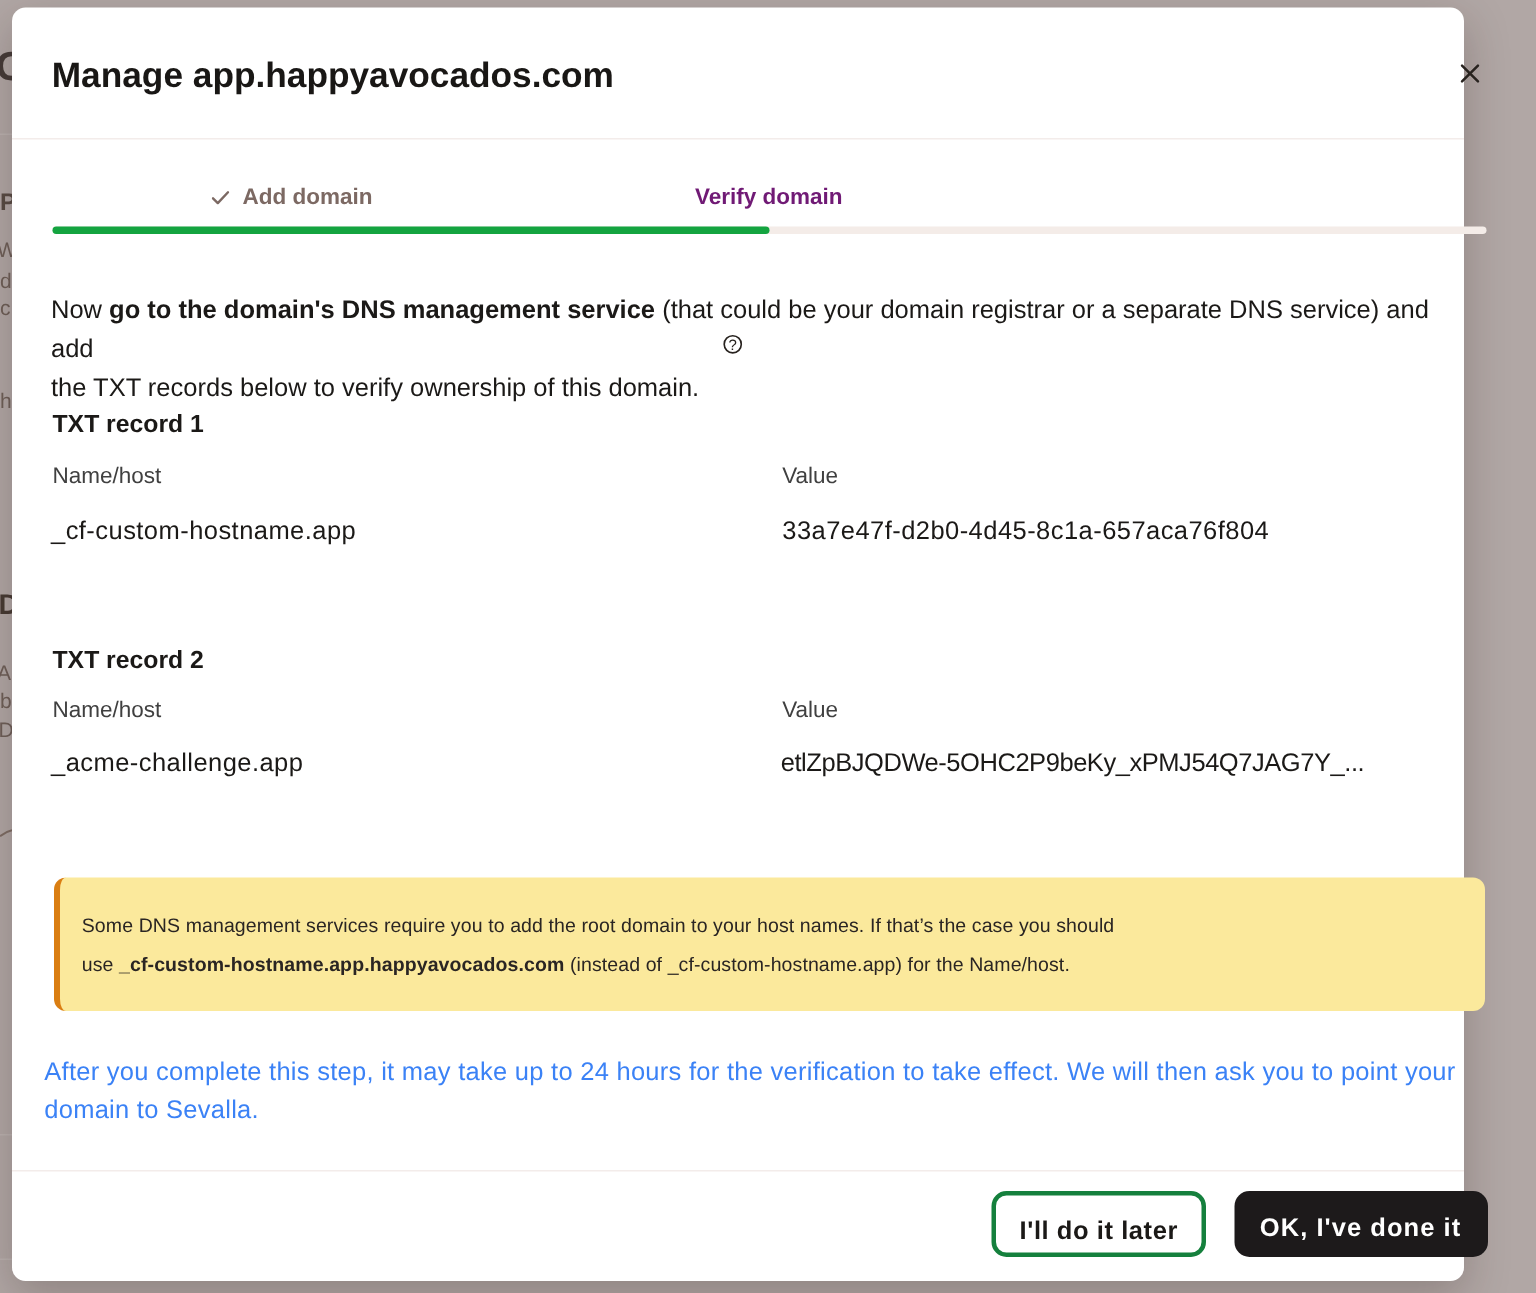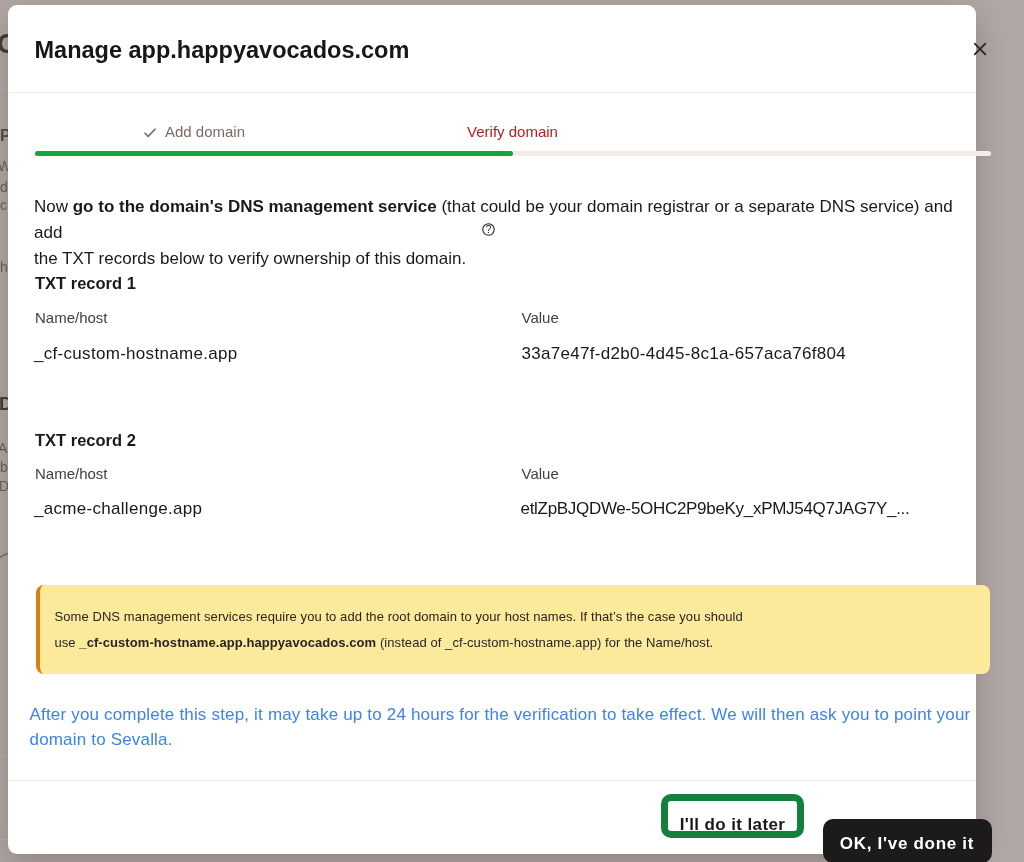--- a/index.html
+++ b/index.html
@@ -8,21 +8,21 @@
   .abs { position:absolute; }
   
   .frag { position:absolute; color:#4e4440; white-space:nowrap; }
   
   #modal {
     position:absolute; left:7.5px; top:5px; width:968px; height:848.5px;
     background:#ffffff; border-radius:9px;
     box-shadow:0 10px 30px rgba(40,25,20,0.25);
   }
   .divider { position:absolute; left:0; width:100%; height:1px; background:#f3ecea; }
-  .stepcol { position:absolute; top:119px; width:318px; text-align:center; font-size:15px; font-weight:normal; line-height:1; }
+  .stepcol { position:absolute; top:119px; width:318px; text-align:center; font-size:15px; font-weight:bold; line-height:1; }
   .lbl { position:absolute; font-size:15px; line-height:1; color:#404040; }
   .val { position:absolute; font-size:17px; line-height:1; letter-spacing:0.3px; color:#1b1917; }
   .head16 { position:absolute; font-size:16.5px; font-weight:bold; line-height:1; color:#1b1917;text-align:center; }
 </style>
 </head>
 <body>
 
   <div class="frag" style="left:-3px; top:28.5px; font-size:27px; font-weight:bold; color:#453b38;">O</div>
   <div class="frag" style="left:0px; top:127px; font-size:16px; font-weight:bold; color:#584b44;">P</div>
   <div class="frag" style="left:-2px; top:158px; font-size:14px; color:#6e5f58;">W</div>
@@ -45,21 +45,21 @@
     <div class="abs" style="left:27px; top:33.6px; font-size:23.5px; font-weight:bold; line-height:1; color:#191715;">Manage app.happyavocados.com</div>
     <svg class="abs" style="left:964px; top:36px;" width="16" height="16" viewBox="0 0 16 16">
       <path d="M2.7 2.7 L13.3 13.3 M13.3 2.7 L2.7 13.3" stroke="#28231f" stroke-width="1.7" stroke-linecap="round"></path>
     </svg>
     <div class="divider" style="top:86.8px;"></div>
 
     <div class="stepcol" style="left:28px; color:#7c6963;">
       <svg style="position:relative; top:0.5px; margin-right:9px;" width="12" height="10" viewBox="0 0 12 10">
         <path d="M1 5.2 L4.2 8.4 L11 1.2" fill="none" stroke="#7c6963" stroke-width="1.6" stroke-linecap="round" stroke-linejoin="round"></path>
       </svg>Add domain</div>
-    <div class="stepcol" style="left:346px; color:#b91c1c;">Verify domain</div>
+    <div class="stepcol" style="left:346px; color:#701a75;">Verify domain</div>
 
     <div class="abs" style="left:27.5px; top:146px; width:956px; height:5.2px; background:#f4ece8; border-radius:3px;">
       <div style="width:478px; height:5.2px; background:#14a440; border-radius:3px;"></div>
     </div>
 
     <div class="abs" style="left:26.5px; top:188.9px; font-size:17px; line-height:26px; color:#1b1917;">Now <b>go to the domain's DNS management service</b> (that could be your domain registrar or a separate DNS service) and add<br>the TXT records below to verify ownership of this domain.</div>
     <svg class="abs" style="left:474.3px; top:217.8px;" width="13" height="13" viewBox="0 0 13 13">
       <circle cx="6.5" cy="6.5" r="5.7" fill="none" stroke="#28231f" stroke-width="1.1"></circle>
       <text x="6.5" y="10" text-anchor="middle" font-family="Liberation Sans" font-size="10" fill="#28231f">?</text>
     </svg>
@@ -76,15 +76,15 @@
     <div class="val" style="left:26.5px; top:495.1px;">_acme-challenge.app</div>
     <div class="val" style="left:513px; top:495.1px; letter-spacing:-0.3px;">etlZpBJQDWe-5OHC2P9beKy_xPMJ54Q7JAG7Y_...</div>
 
     <div class="abs" style="left:28.5px; top:579.5px; width:954px; height:89px; background:#fbe99c; border-left:4.5px solid #da7e12; border-radius:8px;">
       <div style="position:absolute; left:14.5px; top:19.4px; font-size:13px; line-height:26px; letter-spacing:0.07px; color:#2a2523;">Some DNS management services require you to add the root domain to your host names. If that’s the case you should<br>use <b>_cf-custom-hostname.app.happyavocados.com</b> (instead of _cf-custom-hostname.app) for the Name/host.</div>
     </div>
 
     <div class="abs" style="left:22px; top:696.8px; font-size:17px; line-height:25px; letter-spacing:0.18px; color:#3b82f6;">After you complete this step, it may take up to 24 hours for the verification to take effect. We will then ask you to point your<br>domain to Sevalla.</div>
 
     <div class="divider" style="top:774.5px;"></div>
-    <div class="abs" style="left:653.5px; top:789px; width:143px; height:44px; background:#fff; border:7px solid #15803d; border-radius:10px; font-size:17px; font-weight:bold; letter-spacing:0.38px; color:#1b1917; text-align:center; line-height:48px;">I'll do it later</div>
-    <div class="abs" style="left:815px; top:789px; width:169px; height:44px; background:#1d1a1b; border-radius:10px; font-size:17px; font-weight:bold; letter-spacing:0.7px; color:#fff; text-align:center; line-height:50px;margin-top:25px;">OK, I've done it</div>
+    <div class="abs" style="left:653.5px; top:789px; width:143px; height:44px; background:#fff; border:3px solid #15803d; border-radius:10px; font-size:17px; font-weight:bold; letter-spacing:0.38px; color:#1b1917; text-align:center; line-height:48px;">I'll do it later</div>
+    <div class="abs" style="left:815px; top:789px; width:169px; height:44px; background:#1d1a1b; border-radius:10px; font-size:17px; font-weight:bold; letter-spacing:0.7px; color:#fff; text-align:center; line-height:50px;">OK, I've done it</div>
   </div>
 
 </body></html>

